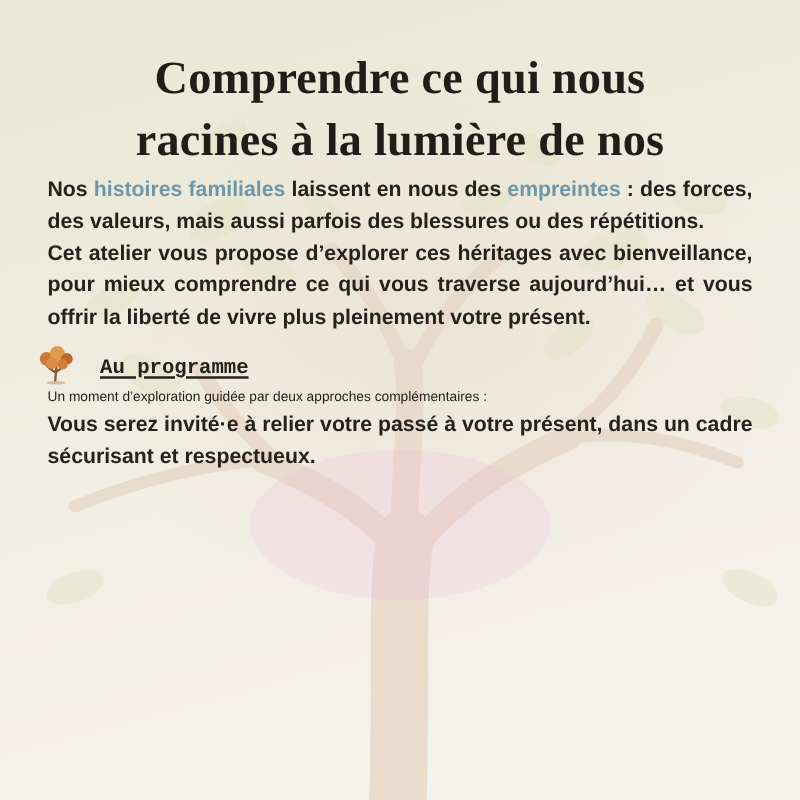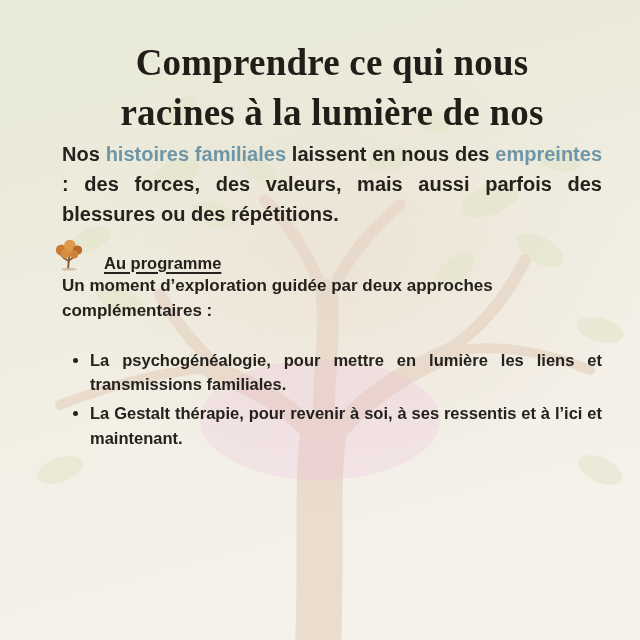--- a/index.html
+++ b/index.html
@@ -19,68 +19,68 @@
   .bg-tree {
     position: absolute;
     left: 0; top: 0;
     width: 640px; height: 640px;
     z-index: 0;
     pointer-events: none;
   }
   .content {
     position: relative;
     z-index: 1;
-    padding: 30px 38px 0 18px;
+    padding: 30px 38px 0 38px;
     color: #25221d;
-    margin-left: 44px;
   }
   .title {
     margin: 8px 0 0 0;
     font-family: "Liberation Serif", serif;
     font-weight: 700;
     font-size: 37px;
     line-height: 1.36;
     text-align: center;
     color: #211d18;
     letter-spacing: 0.2px;
   }
   .title .line { display: block; }
   p.body-text {
-    font-size: 20px;
+    font-size: 17px;
     font-weight: 700;
     line-height: 1.5;
     text-align: justify;
     margin: 0;
     color: #25221d;
   }
   .intro { margin-top: 25px; }
   .para2 { margin-top: 27px; }
   .hl { color: #6f96a7; }
   .program-header {
     display: flex;
-    align-items: flex-end;
+    align-items: center;
     gap: 18px;
     margin: 10px 0 0 -10px;
+    font-family: Liberation Mono, monospace;
   }
   .tree-icon {
     width: 34px;
     height: 34px;
     flex: 0 0 auto;
   }
   .program-heading {
     font-size: 16.5px;
     font-weight: 700;
     text-decoration: underline;
     text-underline-offset: 3px;
     text-decoration-thickness: 1.5px;
     color: #25221d;
   }
   .program-intro {
-    font-size: 17px;
-    font-weight: 700;
+    font-size: 11px;
+    font-weight: 400;
     line-height: 1.5;
     margin: 0;
     color: #25221d;
   }
   ul.program-list {
     margin: 24px 0 0 0;
     padding: 0 0 0 28px;
     list-style: disc;
   }
   ul.program-list li {
@@ -133,35 +133,33 @@
 
 <div class="content">
 
   <h1 class="title">
     <span class="line">Comprendre ce qui nous</span>
     <span class="line">racines à la lumière de nos</span>
   </h1>
 
   <p class="body-text intro"><span>Nos </span><span class="hl">histoires familiales</span><span> laissent en nous des </span><span class="hl">empreintes</span><span> : des forces, des valeurs, mais aussi parfois des blessures ou des répétitions.</span></p>
 
+  <p class="body-text para2">Cet atelier vous propose d’explorer ces héritages avec bienveillance, pour mieux comprendre ce qui vous traverse aujourd’hui… et vous offrir la liberté de vivre plus pleinement votre présent.</p>
 
   <div class="program-header">
     <svg class="tree-icon" viewBox="0 0 40 40" xmlns="http://www.w3.org/2000/svg" aria-hidden="true">
       <path d="M19 34 L20 22 M20 26 C16 24 13 22 11 19 M20 25 C24 23 27 21 29 17 M20 23 C20 18 20 15 20 12" stroke="#8a5a33" stroke-width="2.2" fill="none" stroke-linecap="round"></path>
       <circle cx="11" cy="13" r="6.5" fill="#c97b35"></circle>
       <circle cx="21" cy="8" r="7" fill="#e09a4e"></circle>
       <circle cx="30" cy="13" r="5.5" fill="#b96828"></circle>
       <circle cx="16" cy="17" r="5.5" fill="#d88f43"></circle>
       <circle cx="26" cy="18" r="5" fill="#cf7f36"></circle>
       <ellipse cx="20" cy="35.5" rx="9" ry="1.6" fill="#c9b49b" opacity="0.8"></ellipse>
     </svg>
     <span class="program-heading">Au programme</span>
   </div>
 
   <p class="program-intro">Un moment d’exploration guidée par deux approches complémentaires :</p>
 
-  <ul class="program-list">
-    <li>La psychogénéalogie, pour mettre en lumière les liens et transmissions familiales.</li>
-    <li>La Gestalt thérapie, pour revenir à soi, à ses ressentis et à l’ici et maintenant.</li>
-  </ul>
 
+  <p class="body-text closing">Vous serez invité·e à relier votre passé à votre présent, dans un cadre sécurisant et respectueux.</p>
 
 </div>
 
 </body></html>

